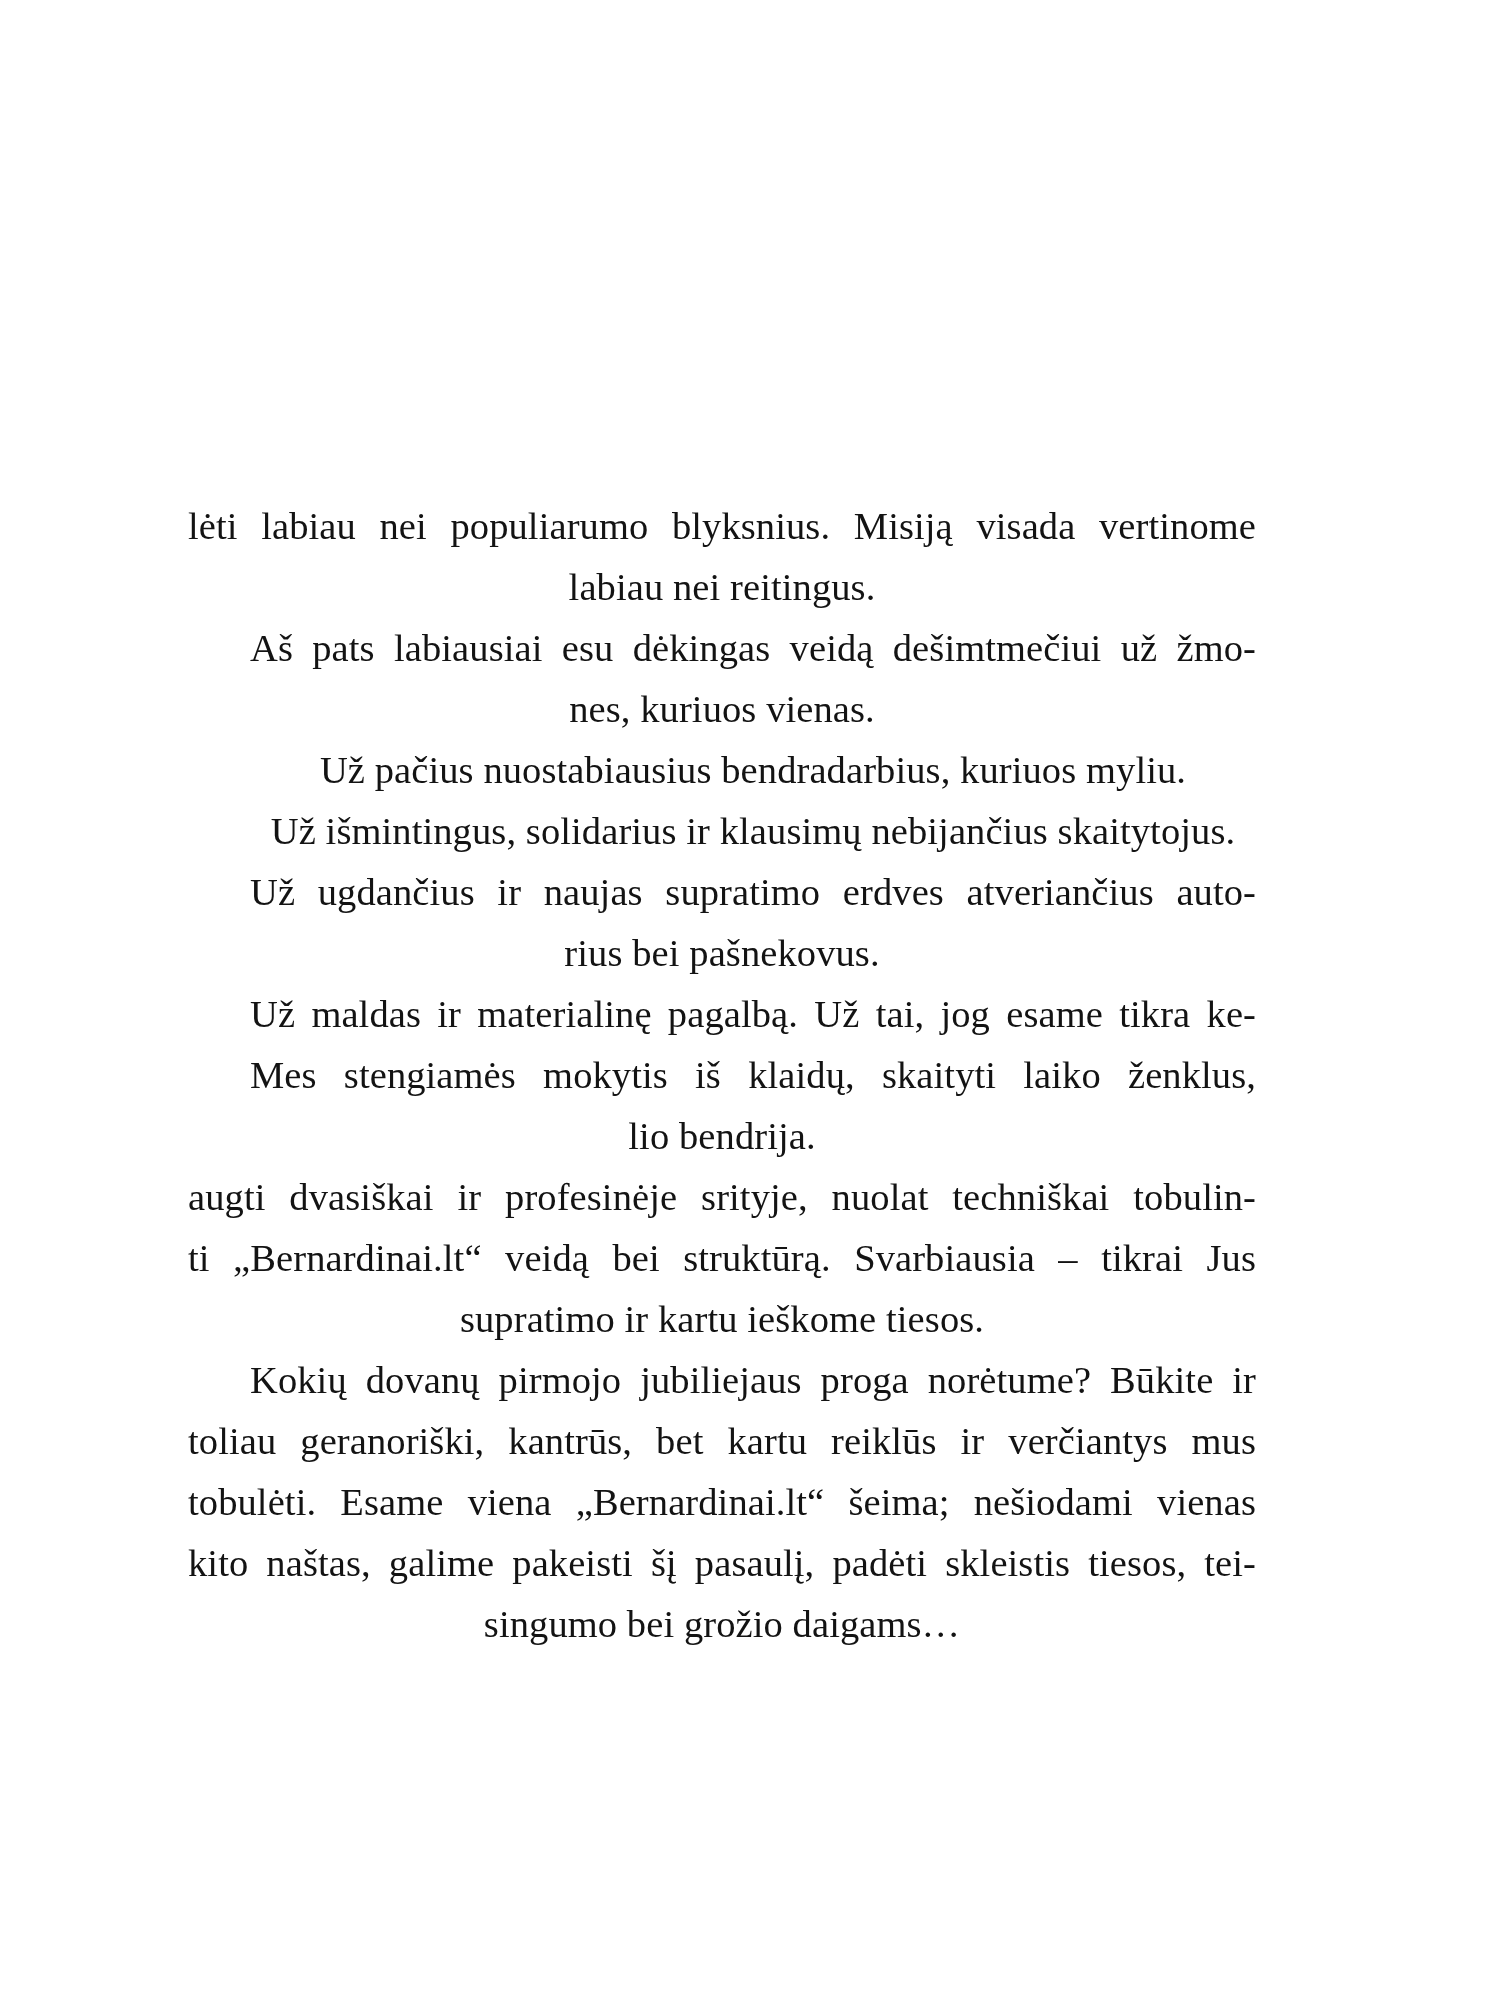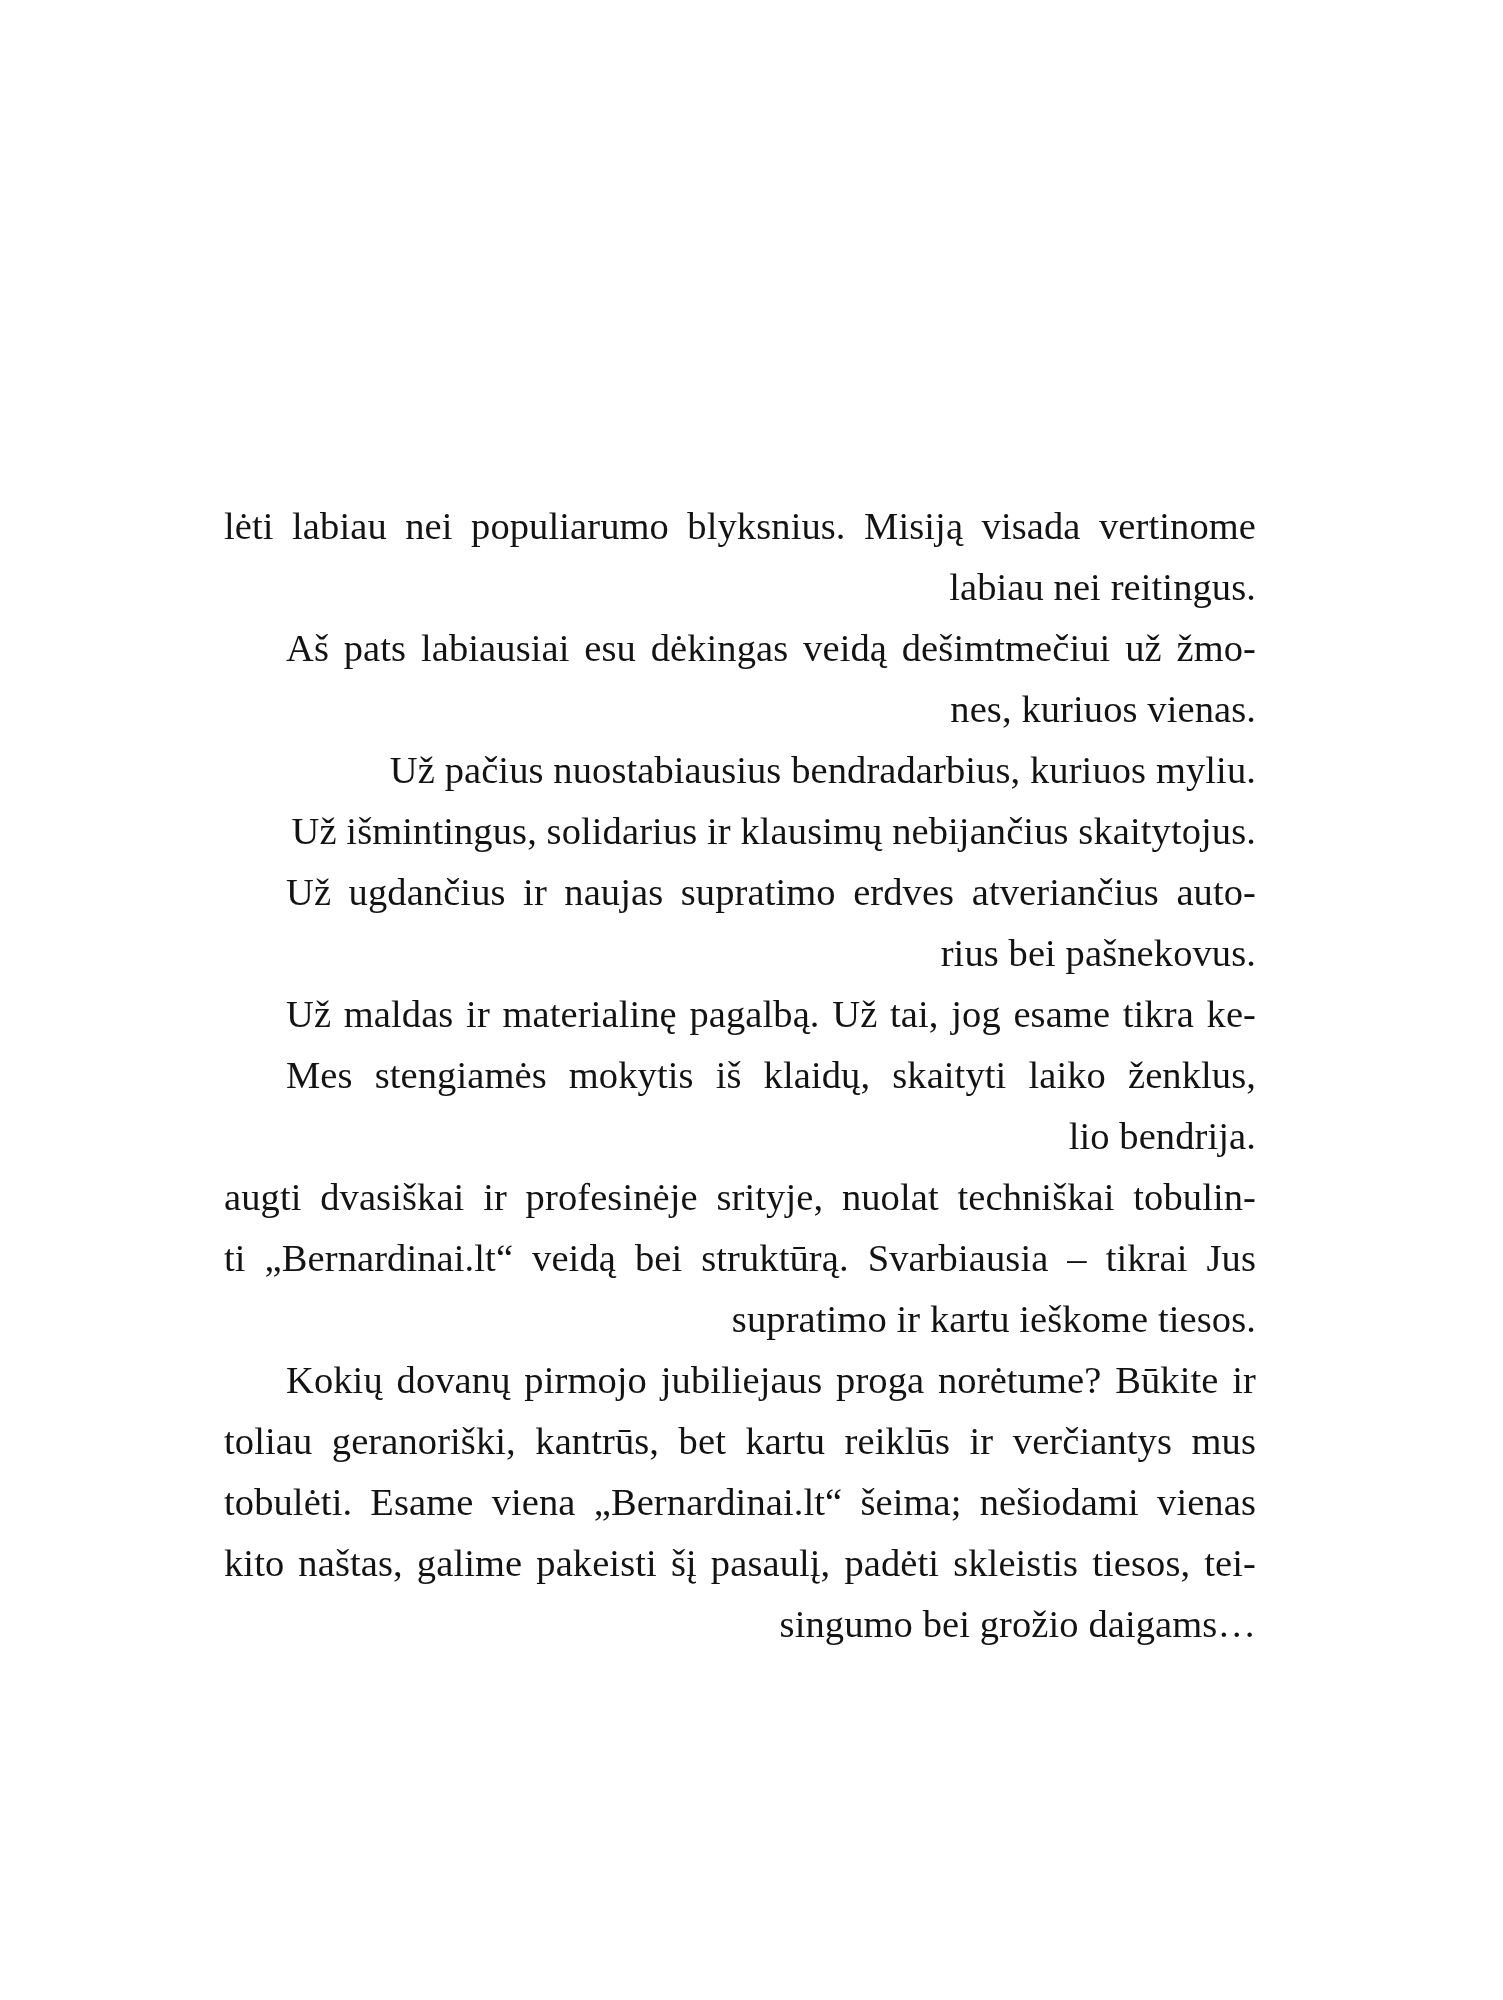--- a/index.html
+++ b/index.html
@@ -25,26 +25,25 @@
     top: 496px;
     width: 1068px;
     color: #131313;
     font-size: 38.5px;
     line-height: 61px;
     letter-spacing: 0.1px;
   }
   .text-line {
     height: 61px;
     white-space: normal;
-    text-align: right;
+    text-align: center;
   }
   .text-line.justify {
     text-align: justify;
     text-align-last: justify;
-    margin-left: 36px;
   }
   .text-line.indent {
     text-indent: 62px;
   }
 </style>
 </head>
 <body>
 
 <div class="page">
   <div class="text-block">

